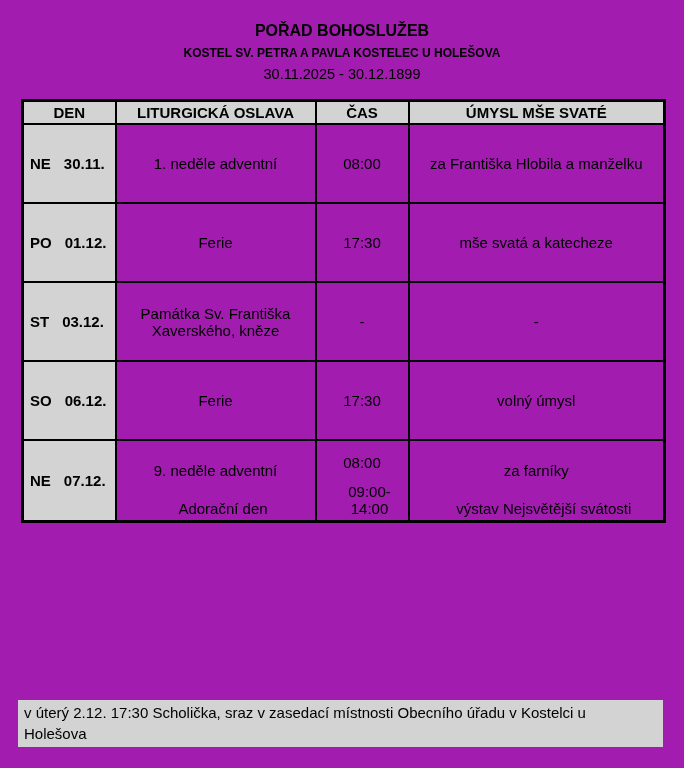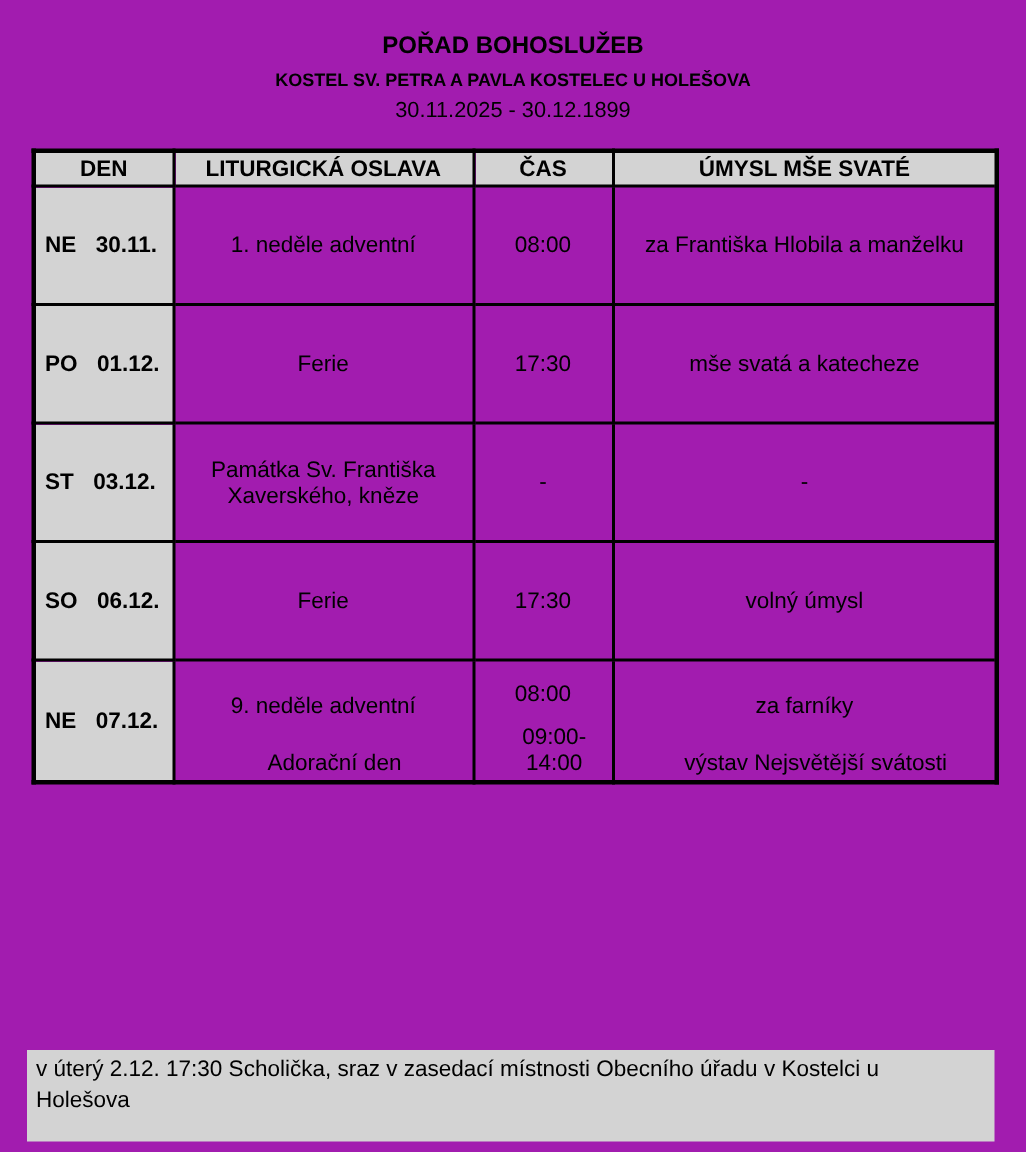--- a/index.html
+++ b/index.html
@@ -96,21 +96,21 @@
   }
   .footer-note {
     position: absolute;
     left: 18px;
     top: 700px;
     width: 645px;
     box-sizing: border-box;
     background: #d3d3d3;
     font-size: 15px;
     line-height: 21px;
-    padding: 2px 14px 17px 6px;
+    padding: 2px 14px 3px 6px;
   }
 </style>
 </head>
 <body>
 
 <div class="page">
 
   <div class="title-block">
     <div class="title">POŘAD BOHOSLUŽEB</div>
     <div class="subtitle">KOSTEL SV. PETRA A PAVLA KOSTELEC U HOLEŠOVA</div>

